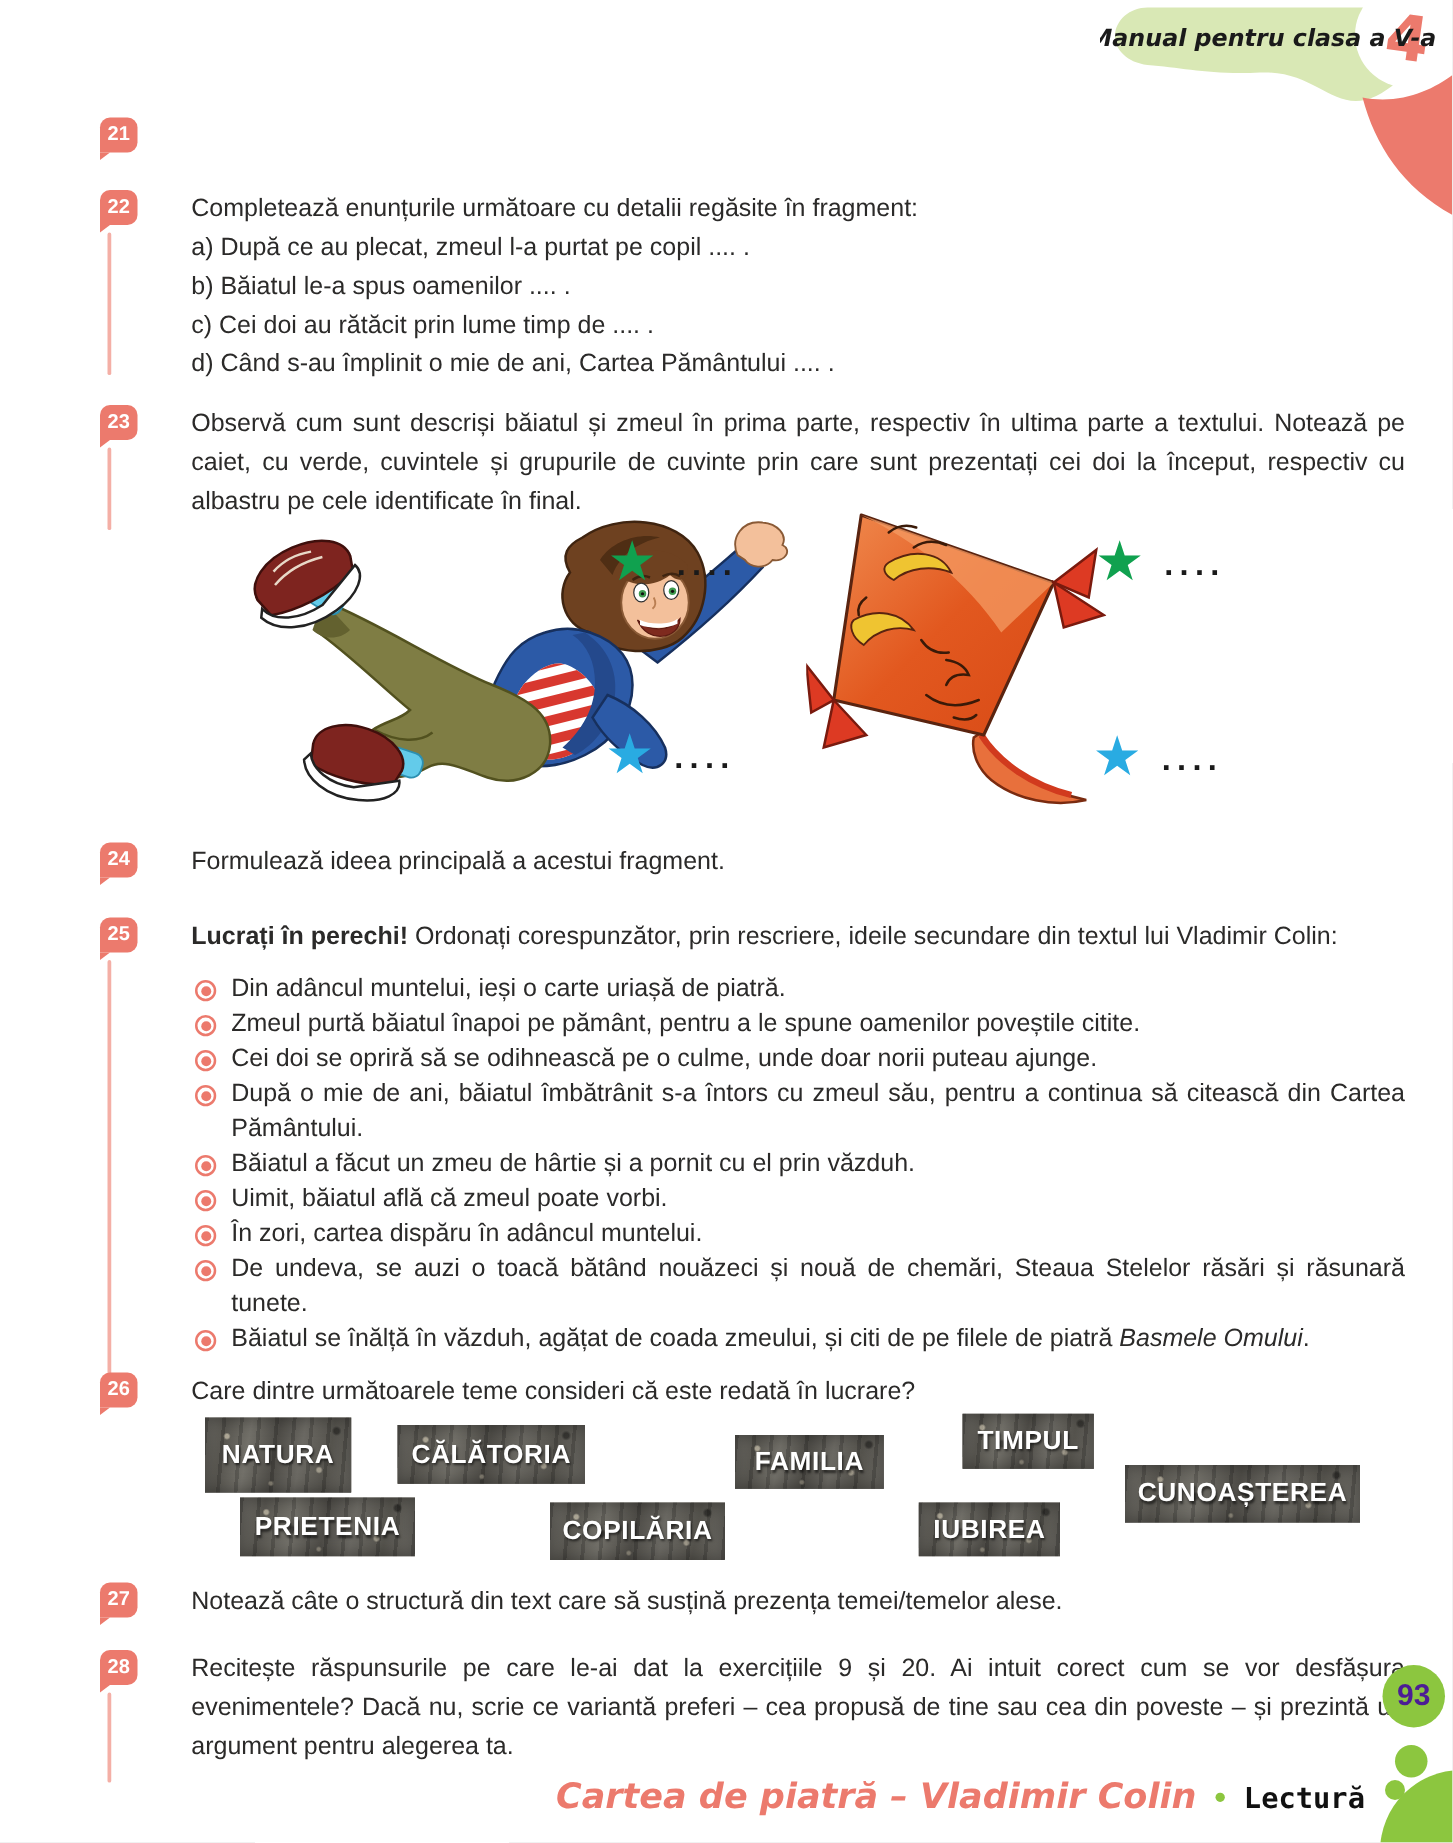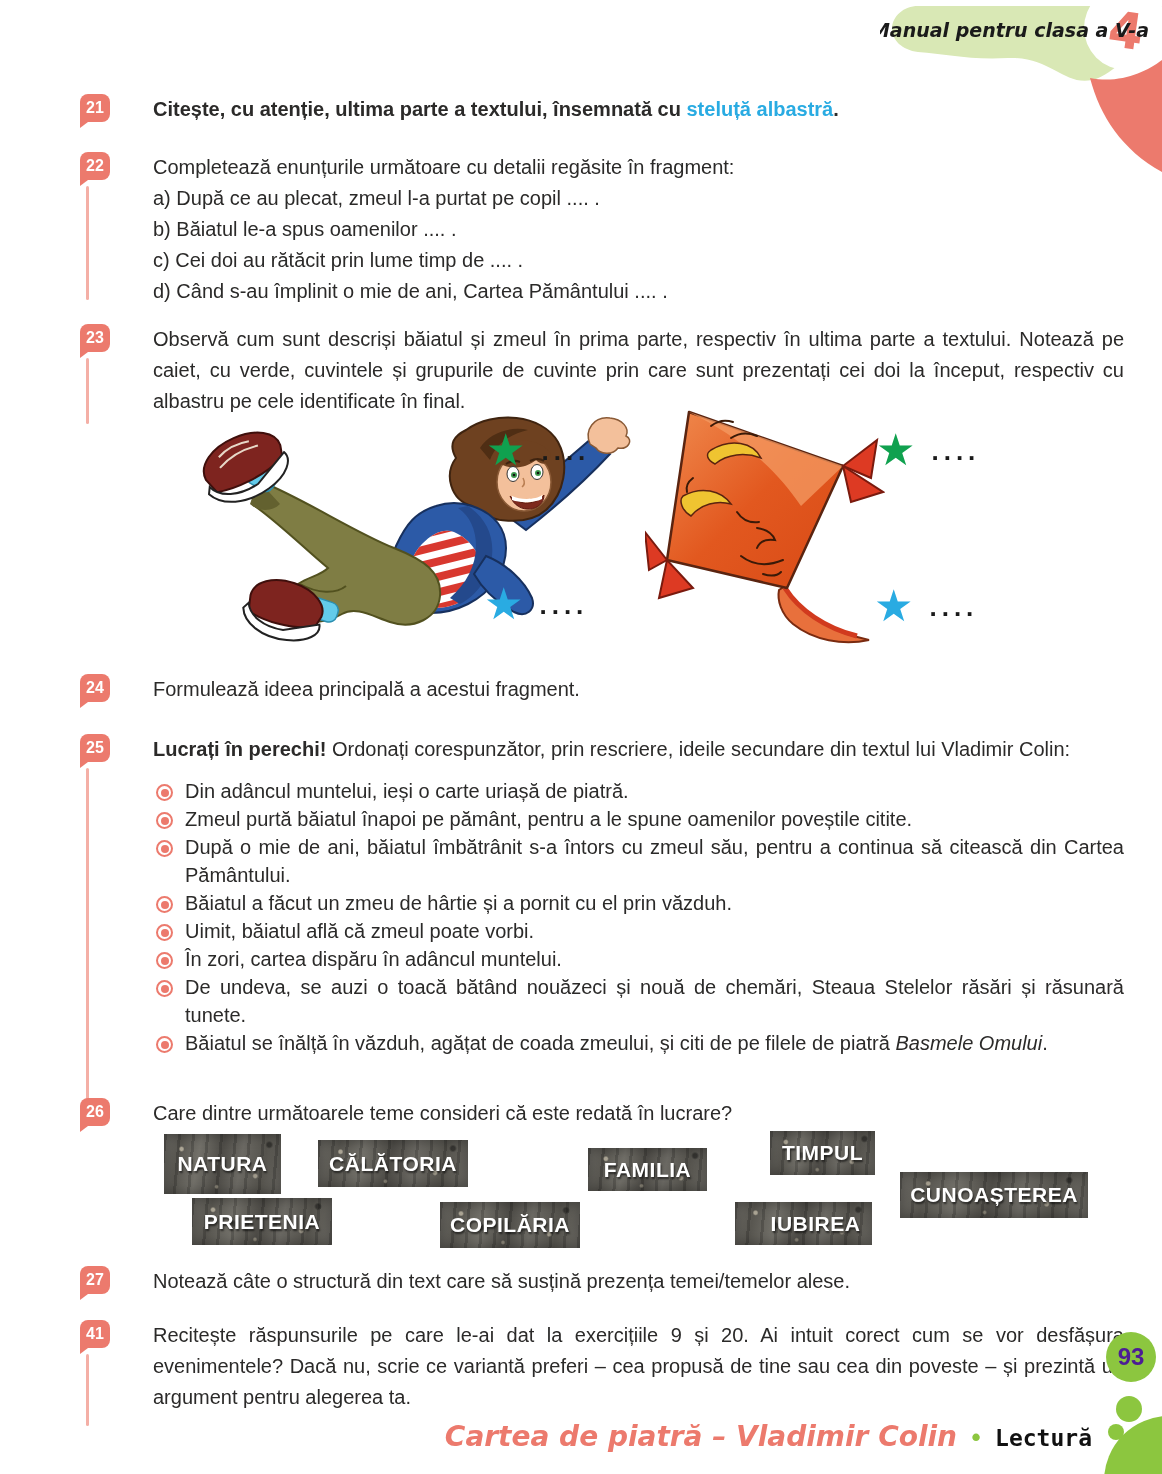--- a/index.html
+++ b/index.html
@@ -58,21 +58,21 @@
       repeating-linear-gradient(95deg, rgba(0,0,0,.18) 0 3px, transparent 3px 14px),
       linear-gradient(100deg,#6e6c66 0%,#585650 14%,#727069 30%,#4e4c47 48%,#6b6963 64%,#55534d 82%,#6e6c66 100%);
     box-shadow:inset 0 0 14px rgba(0,0,0,.4);}
   .t0{left:120px;top:1134px;width:117px;height:60px;margin-left:44px;}
   .t1{left:318px;top:1140px;width:150px;height:47px;}
   .t2{left:588px;top:1148px;width:119px;height:43px;}
   .t3{left:770px;top:1131px;width:105px;height:44px;}
   .t4{left:900px;top:1172px;width:188px;height:46px;}
   .t5{left:192px;top:1198px;width:140px;height:47px;}
   .t6{left:440px;top:1202px;width:140px;height:46px;}
-  .t7{left:735px;top:1202px;width:113px;height:43px;padding-left:24px;}
+  .t7{left:735px;top:1202px;width:113px;height:43px;}
 
   
   .footer{position:absolute;top:1420px;left:250px;width:842px;text-align:right;white-space:nowrap;}
   .f-title{color:var(--accent);font-size:28px;font-weight:bold;font-style:italic;
            font-family:"DejaVu Sans",sans-serif;}
   .f-sep{color:var(--green);font-size:26px;margin:0 10px;font-weight:bold;}
   .f-section{font-size:23px;font-weight:bold;font-family:"DejaVu Sans Mono",monospace;color:#111;}
 
   .pagenum{position:absolute;left:1106px;top:1332px;width:50px;height:50px;border-radius:50%;
            background:var(--green);color:#4c1d95;font-weight:bold;font-size:24px;
@@ -92,21 +92,20 @@
   <svg class="header-art" width="282" height="200" viewBox="0 0 282 200">
     <path d="M38,6 H282 V42 C248,46 238,74 212,80 C184,86 170,56 128,58 C88,60 66,54 38,52 C22,50 12,40 12,29 C12,16 24,6 38,6 Z" style="fill:var(--band)"></path>
     <path d="M210,78 C220,116 242,150 282,172 L282,60 C266,72 240,84 210,78 Z" style="fill:var(--accent)"></path>
     <circle cx="246" cy="28" r="42" fill="#ffffff"></circle>
     <text x="246" y="48" text-anchor="middle" font-size="50" font-weight="bold" font-family="DejaVu Sans, sans-serif" style="fill:var(--accent)" transform="rotate(8 246 30)">4</text>
     <text x="130" y="37" text-anchor="middle" font-size="19" font-weight="bold" font-style="italic" fill="#1A1A1A" font-family="DejaVu Sans, sans-serif">Manual pentru clasa a V-a</text>
   </svg>
 
   <section class="ex" style="top:94px">
     <div class="badge">21</div>
-    <div class="content bold"><span>Citește, cu atenție, ultima parte a textului, însemnată cu </span><span class="hl">steluță albastră</span><span>.</span></div>
   </section>
 
   <section class="ex" style="top:152px">
     <div class="badge">22</div>
     <div class="exline" style="top:34px;height:114px"></div>
     <div class="content">
       <div>Completează enunțurile următoare cu detalii regăsite în fragment:</div>
       <div>a) După ce au plecat, zmeul l-a purtat pe copil .... .</div>
       <div>b) Băiatul le-a spus oamenilor .... .</div>
       <div>c) Cei doi au rătăcit prin lume timp de .... .</div>
@@ -230,20 +229,24 @@
         <li>
             <span class="marker"></span>
             <span class="btxt">Din adâncul muntelui, ieși o carte uriașă de piatră.</span>
           </li>
         <li>
             <span class="marker"></span>
             <span class="btxt">Zmeul purtă băiatul înapoi pe pământ, pentru a le spune oamenilor poveștile citite.</span>
           </li>
         <li>
             <span class="marker"></span>
+            <span class="btxt">Cei doi se opriră să se odihnească pe o culme, unde doar norii puteau ajunge.</span>
+          </li>
+        <li>
+            <span class="marker"></span>
             <span class="btxt">După o mie de ani, băiatul îmbătrânit s-a întors cu zmeul său, pentru a continua să citească din Cartea Pământului.</span>
           </li>
         <li>
             <span class="marker"></span>
             <span class="btxt">Băiatul a făcut un zmeu de hârtie și a pornit cu el prin văzduh.</span>
           </li>
         <li>
             <span class="marker"></span>
             <span class="btxt">Uimit, băiatul află că zmeul poate vorbi.</span>
           </li>
@@ -276,21 +279,21 @@
   <div class="tile t5">PRIETENIA</div>
   <div class="tile t6">COPILĂRIA</div>
   <div class="tile t7">IUBIREA</div>
 
   <section class="ex" style="top:1266px">
     <div class="badge">27</div>
     <div class="content">Notează câte o structură din text care să susțină prezența temei/temelor alese.</div>
   </section>
 
   <section class="ex" style="top:1320px">
-    <div class="badge">41</div>
+    <div class="badge">28</div>
     <div class="exline" style="top:34px;height:72px"></div>
     <div class="content just">Recitește răspunsurile pe care le-ai dat la exercițiile 9 și 20. Ai intuit corect cum se vor desfășura evenimentele? Dacă nu, scrie ce variantă preferi – cea propusă de tine sau cea din poveste – și prezintă un argument pentru alegerea ta.</div>
   </section>
 
   <div class="footer">
     <span class="f-title">Cartea de piatră – Vladimir Colin</span>
     <span class="f-sep">•</span>
     <span class="f-section">Lectură</span>
   </div>
 

